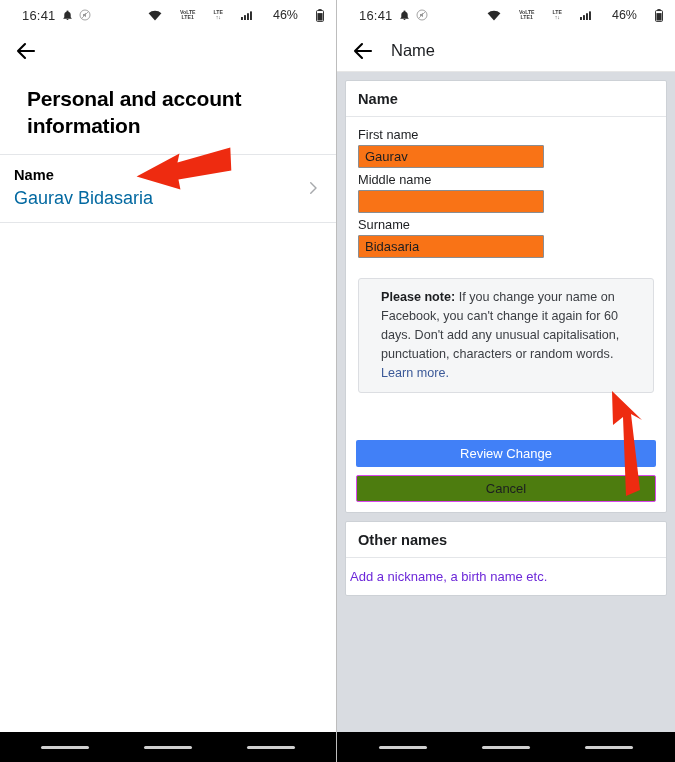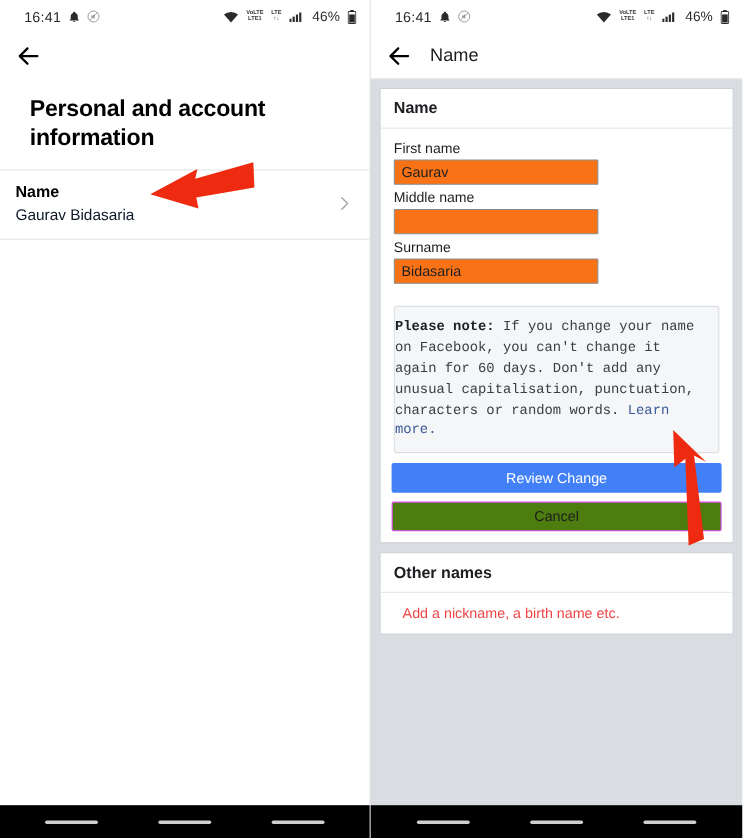--- a/index.html
+++ b/index.html
@@ -17,21 +17,21 @@
 
   
   .statusbar {
     height: 30px; flex: 0 0 30px;
     display: flex; align-items: center; justify-content: space-between;
     padding: 0 12px 0 22px;
     background: #ffffff;
   }
   .sb-left { display: flex; align-items: center; gap: 6px; }
   .sb-time { font-size: 13px; color: #2b2b2b; letter-spacing: .2px; }
-  .sb-right { display: flex; align-items: center; gap: 7px; }
+  .sb-right { display: flex; align-items: center; gap: 18px; }
   .sb-batt { font-size: 12.5px; color: #2b2b2b; margin-left: 2px; }
   .ic { display: inline-block; line-height: 0; }
   .tinytxt { font-size: 5.2px; line-height: 5px; font-family: "Liberation Sans", sans-serif;
              color: #3a3a3a; font-weight: bold; text-align: center; }
   .volte-stack { display: flex; flex-direction: column; align-items: center; justify-content: center; }
 
   
   .appbar { height: 42px; flex: 0 0 42px; display: flex; align-items: center; padding: 0 0 0 14px;
             background: #ffffff; border-bottom: 1px solid #e6e6e6; }
   .appbar.plain { border-bottom: 1px solid #ffffff; }
@@ -47,59 +47,59 @@
     margin-left: 13px;
   }
   .listrow {
     position: relative; display: flex; align-items: center;
     padding: 11px 14px 12px 14px; border-top: 1px solid #e4e6e9;
     min-height: 50px;
   }
   .listrow:first-of-type { border-top: none; }
   .listrow .texts { flex: 1 1 auto; padding-right: 22px; }
   .lr-title { font-size: 14.6px; font-weight: bold; color: #000; line-height: 1.25; }
-  .lr-sub { font-size: 14px; color: #0f172a; line-height: 1.35; margin-top: 2px; }
+  .lr-sub { font-size: 18px; color: #0369a1; line-height: 1.35; margin-top: 2px; }
   .chev { width: 18px; height: 18px; flex: 0 0 18px; opacity: .75; }
   .left-divider { border-top: 1px solid #e4e6e9; }
 
   
   .right-body { flex: 1 1 auto; background: #d9dce1; padding: 0; overflow: hidden; }
   .card { background: #ffffff; margin: 8px 8px 0 8px; border: 1px solid #cdd1d6; border-radius: 2px; }
   .card-head { padding: 10px 12px 9px 12px; font-size: 14.6px; font-weight: bold; color: #1c1e21;
                border-bottom: 1px solid #e4e6e9; }
   .card-body { padding: 6px 12px 11px 12px; }
   .fld-label { font-size: 12.8px; color: #1c1e21; margin: 4px 0 3px 0; }
   .fld {
     width: 186px; height: 23px; border: 1px solid #8a8d91; background: #f97316;
     font-family: "Liberation Sans", sans-serif; font-size: 13px; color: #1c1e21;
     padding: 0 6px; border-radius: 1px; display: block;
   }
   .fld::placeholder { color: #b0b3b8; }
 
   .note {
     margin: 9px 12px 0 12px; background: #f5f6f7; border: 1px solid #dcdee2;
-    border-radius: 3px; padding: 9px 10px 10px 0;
-    font-size: 12.6px; line-height: 1.5; color: #3b3e43; font-family: Liberation Mono, monospace;
+    border-radius: 3px; padding: 9px 10px 10px 22px;
+    font-size: 12.6px; line-height: 1.5; color: #3b3e43;
   }
   .note b { color: #1c1e21; }
   .note a { color: #3b5998; text-decoration: none; }
 
-  .btn-wrap { padding: 9px 10px 10px 10px; }
+  .btn-wrap { padding: 9px 10px 10px 10px; margin-top: 38px; }
   .btn-primary {
     display: block; width: 100%; height: 27px; line-height: 27px; text-align: center;
     background: #4180f7; color: #ffffff; font-size: 13px; border: none; border-radius: 2px;
     font-family: "Liberation Sans", sans-serif; cursor: pointer;
   }
   .btn-secondary {
     display: block; width: 100%; height: 27px; line-height: 25px; text-align: center;
     background: #4d7c0f; color: #1c1e21; font-size: 13px;
     border: 1px solid #d946ef; border-radius: 2px; margin-top: 8px;
     font-family: "Liberation Sans", sans-serif; cursor: pointer;
   }
-  .othernames-row { padding: 11px 20px; font-size: 13px; color: #ef4444; }
+  .othernames-row { padding: 11px 4px; font-size: 13px; color: #6d28d9; }
 
   
   .navbar { height: 30px; flex: 0 0 30px; background: #000000;
             display: flex; align-items: center; justify-content: space-around; padding: 0 14px; }
   .navpill { width: 48px; height: 3px; background: #cfcfcf; border-radius: 2px; }
   .navbar-gap { height: 4px; flex: 0 0 4px; background: #ffffff; }
   .phone-right .navbar-gap { background: #d9dce1; }
 
   
   .arrow-overlay { position: absolute; inset: 0; pointer-events: none; }

